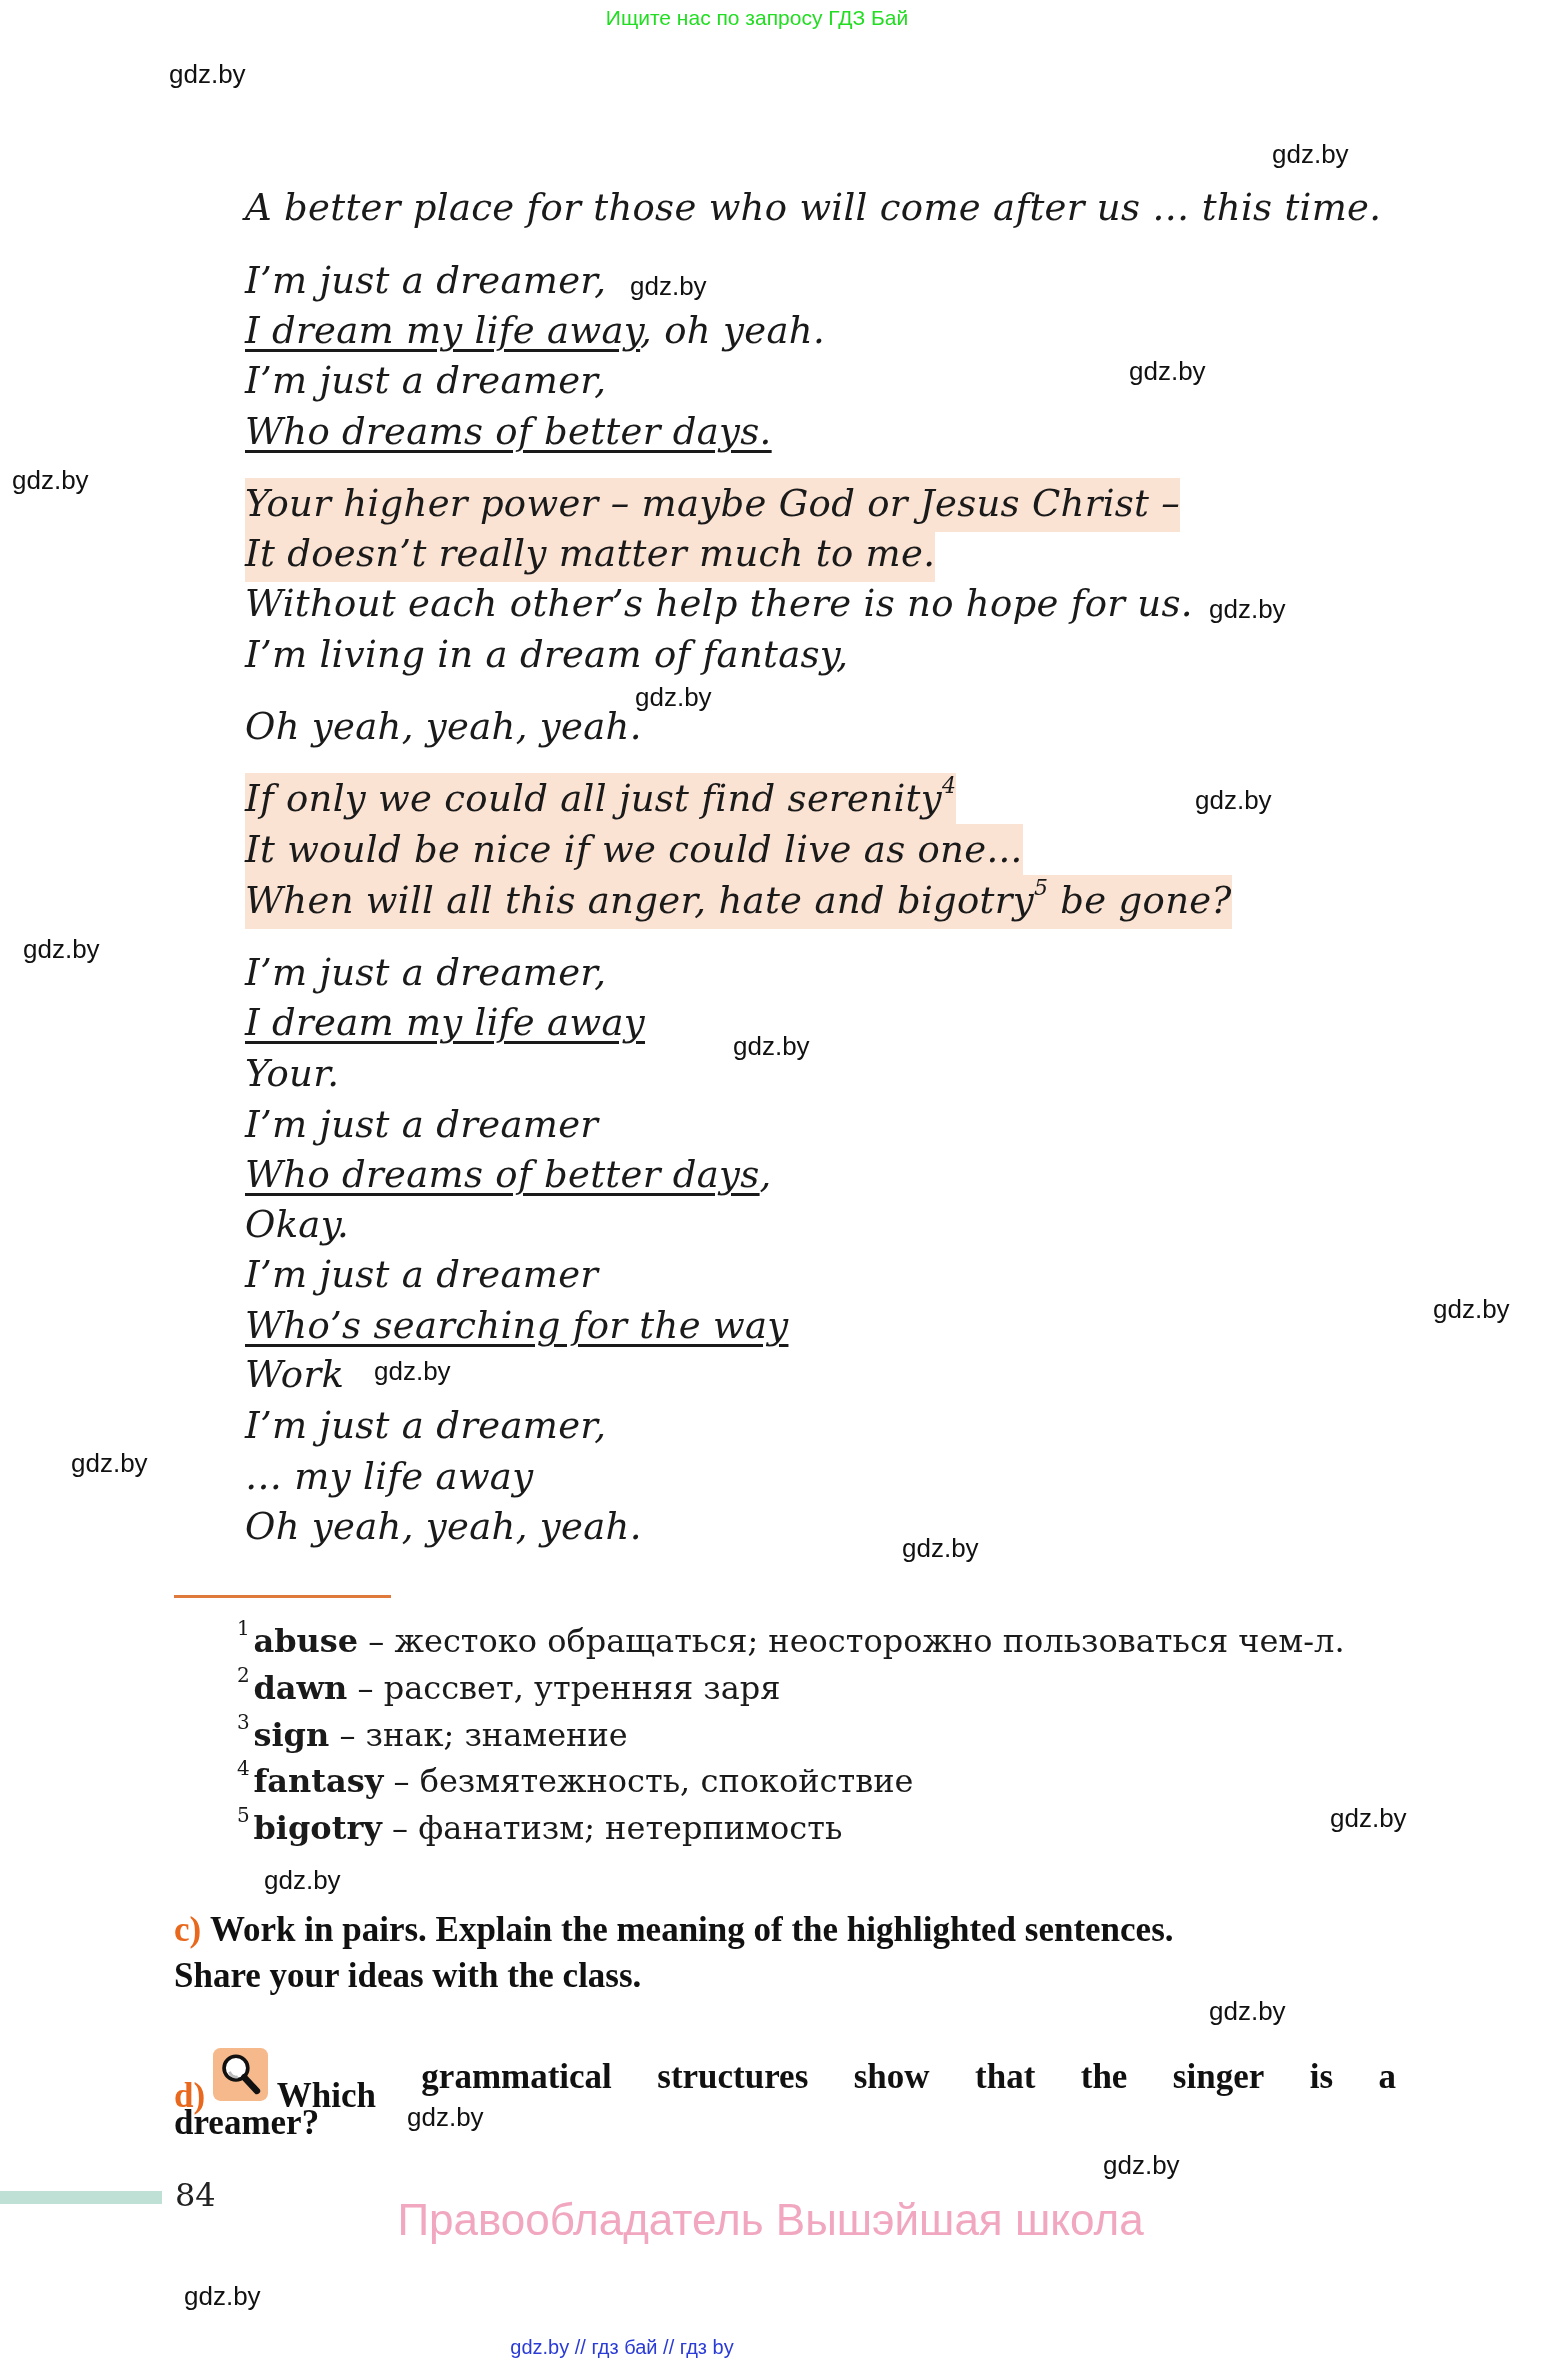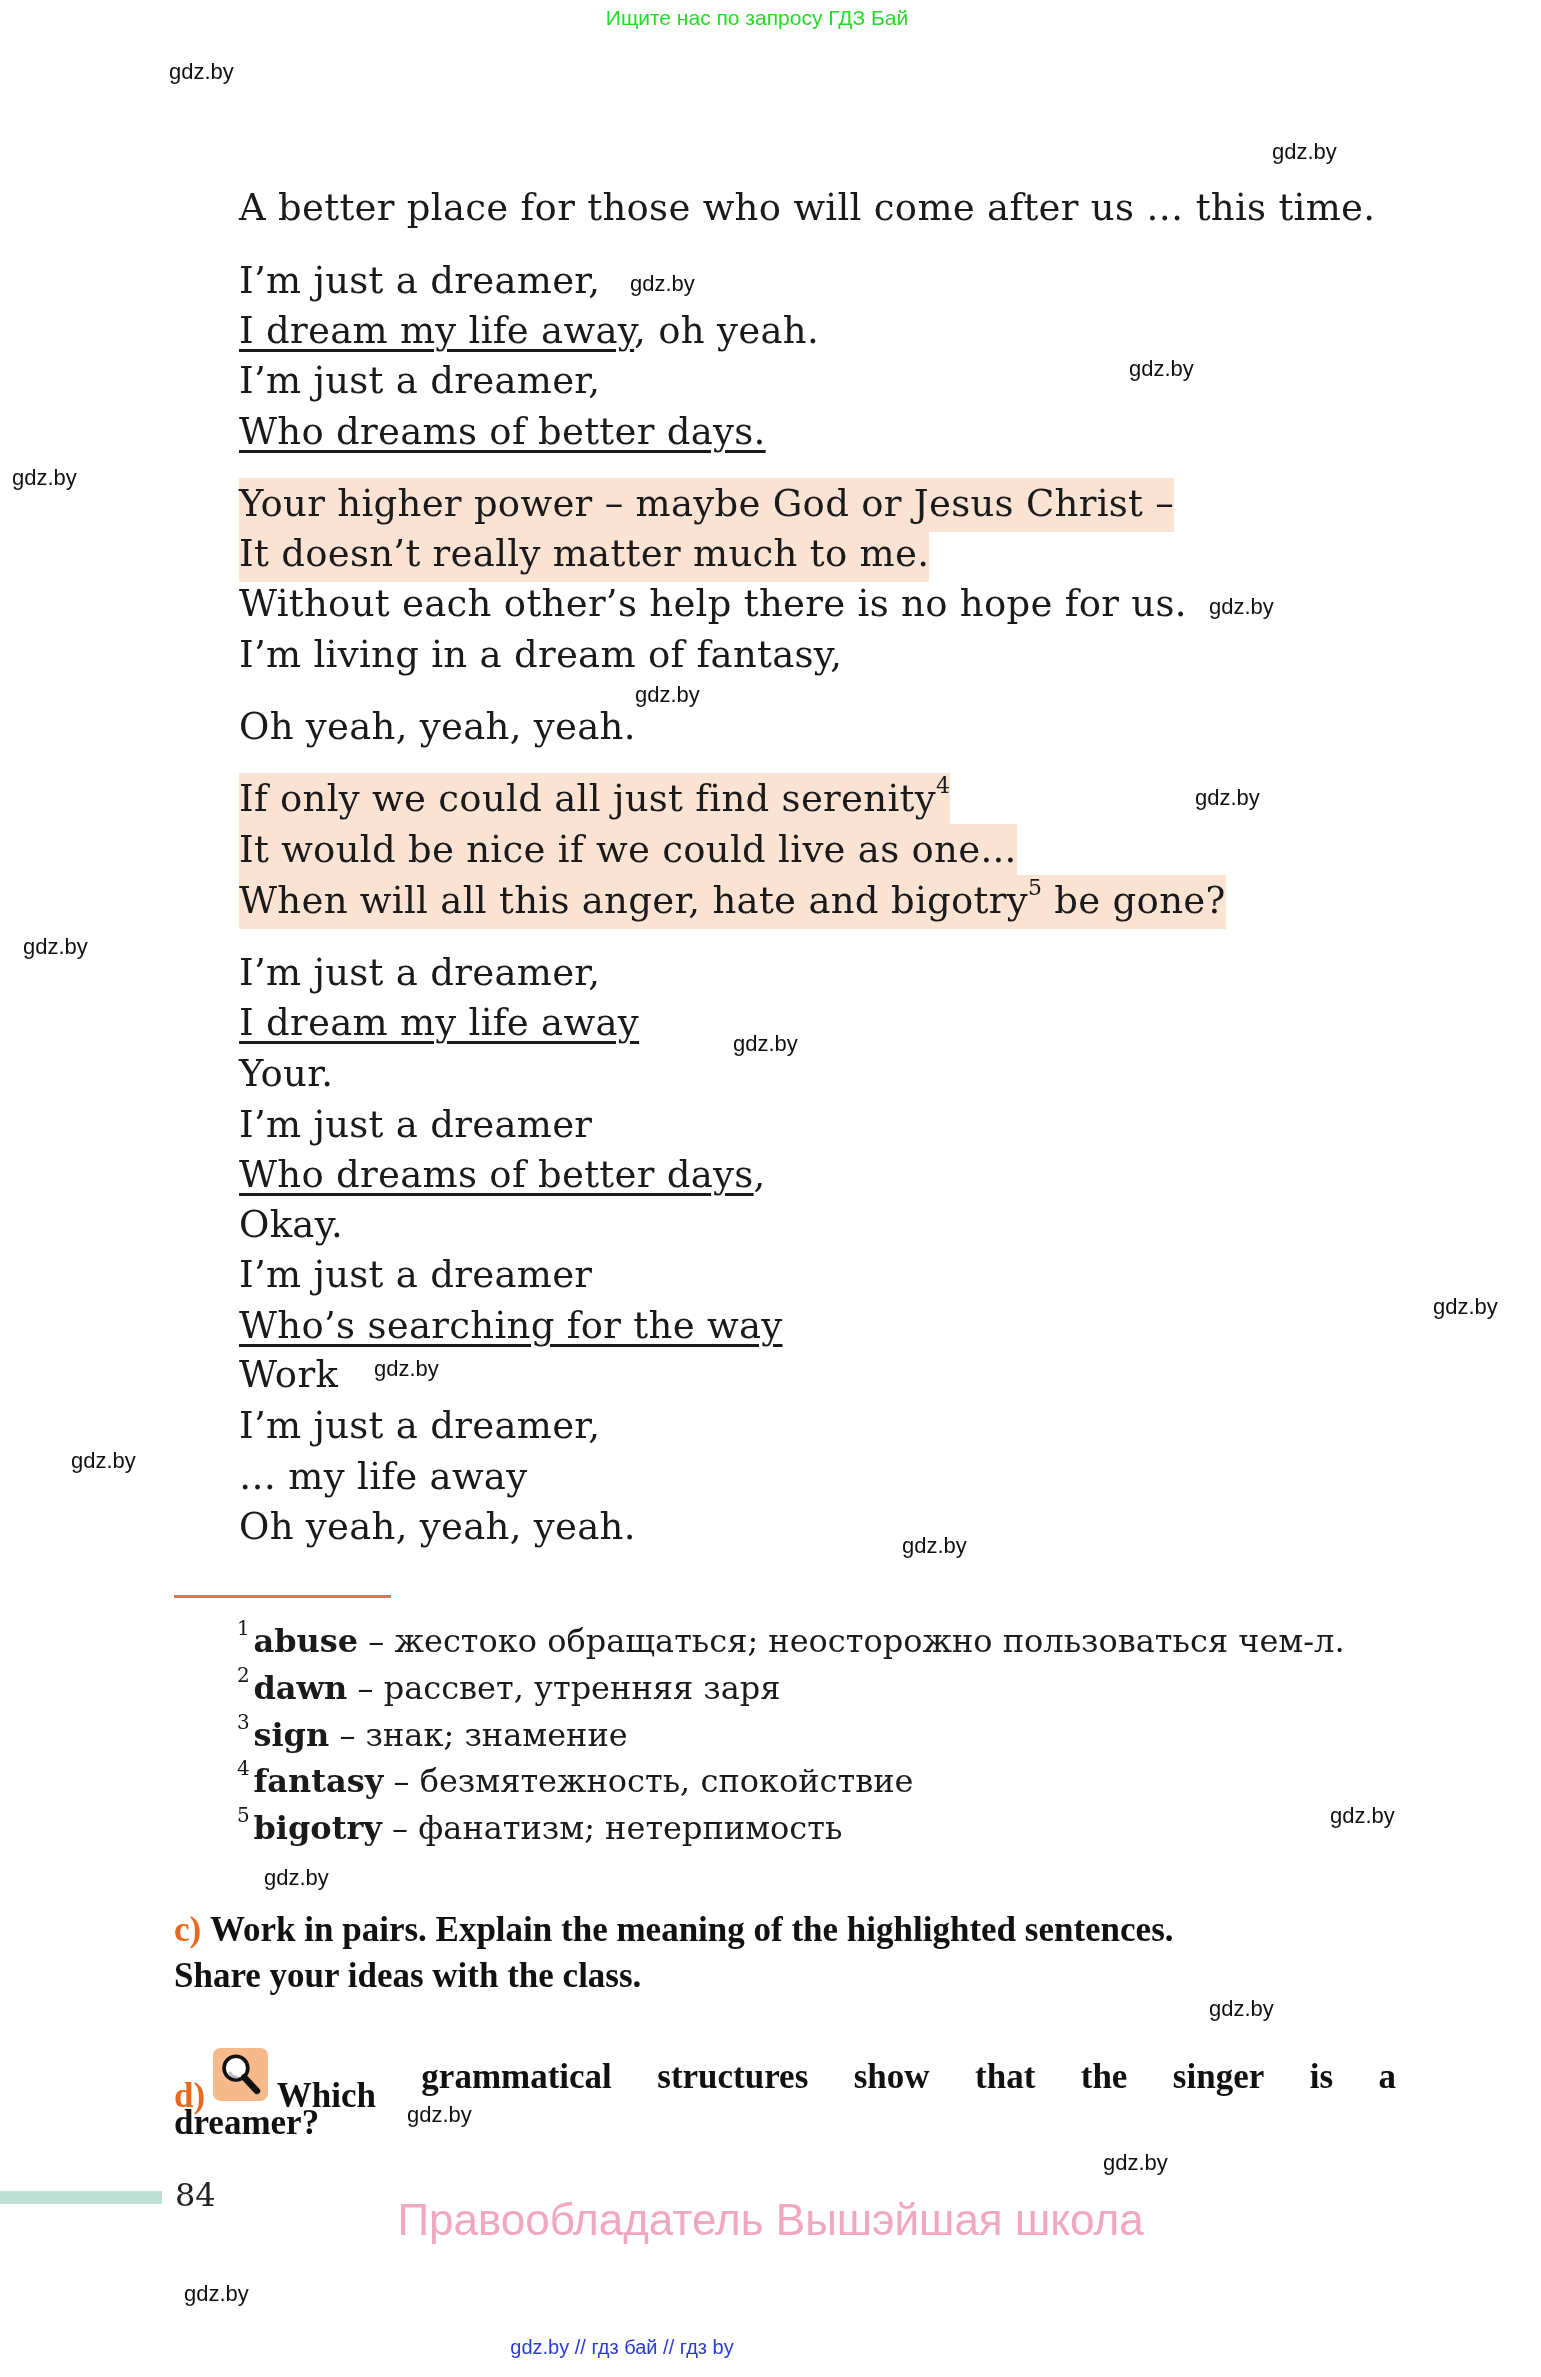--- a/index.html
+++ b/index.html
@@ -1,20 +1,20 @@
 <!DOCTYPE html>
 <html style="font-size:14.7px"><head>
 <meta charset="utf-8">
 <style>
   html, body { margin:0; padding:0; }
   body { width:1541px; height:2377px; position:relative; background:#ffffff; overflow:hidden; }
   .abs { position:absolute; white-space:nowrap; }
-  .wm { font-family:"Liberation Sans", sans-serif; font-size:22px; color:#111; line-height:1; }
+  .wm { font-family:"Liberation Sans", sans-serif; font-size:26px; color:#111; line-height:1; }
   .topnote { font-family:"Liberation Sans", sans-serif; font-size:21px; color:#22dd22; left:0; width:1514px; text-align:center; top:5.5px; }
-  .lyric { font-family:"DejaVu Serif", serif; font-size:37px; color:#1a1a1a; line-height:1; left:239px; letter-spacing:0.3px; }
+  .lyric { font-family:"DejaVu Serif", serif; font-size:37px; color:#1a1a1a; line-height:1; left:245px; letter-spacing:0.3px;font-style:italic; }
   .hl { background:#fbe3d4; padding:3.7px 0 7.4px 0; }
   .ul { text-decoration:underline; text-decoration-thickness:2.8px; text-underline-offset:6.4px; }
   sup.fn { font-size:22px; vertical-align:top; position:relative; top:-5.5px; }
   .rule { position:absolute; left:174px; top:1595px; width:217px; height:2.8px; background:#e07a3c; }
   .foot { font-family:"DejaVu Serif", serif; font-size:32px; color:#1a1a1a; line-height:1; left:237px; }
   .foot .num { font-size:20px; vertical-align:top; position:relative; top:-7.4px; margin-right:3.7px; }
   .foot b { font-weight:bold; }
   .task { font-family:Liberation Serif, serif; font-weight:bold; font-size:35px; color:#111; line-height:1; left:174px; }
   .task .letter { color:#e8691e; }
   .task-d { left:174px; width:1222px; display:flex; justify-content:space-between; }

